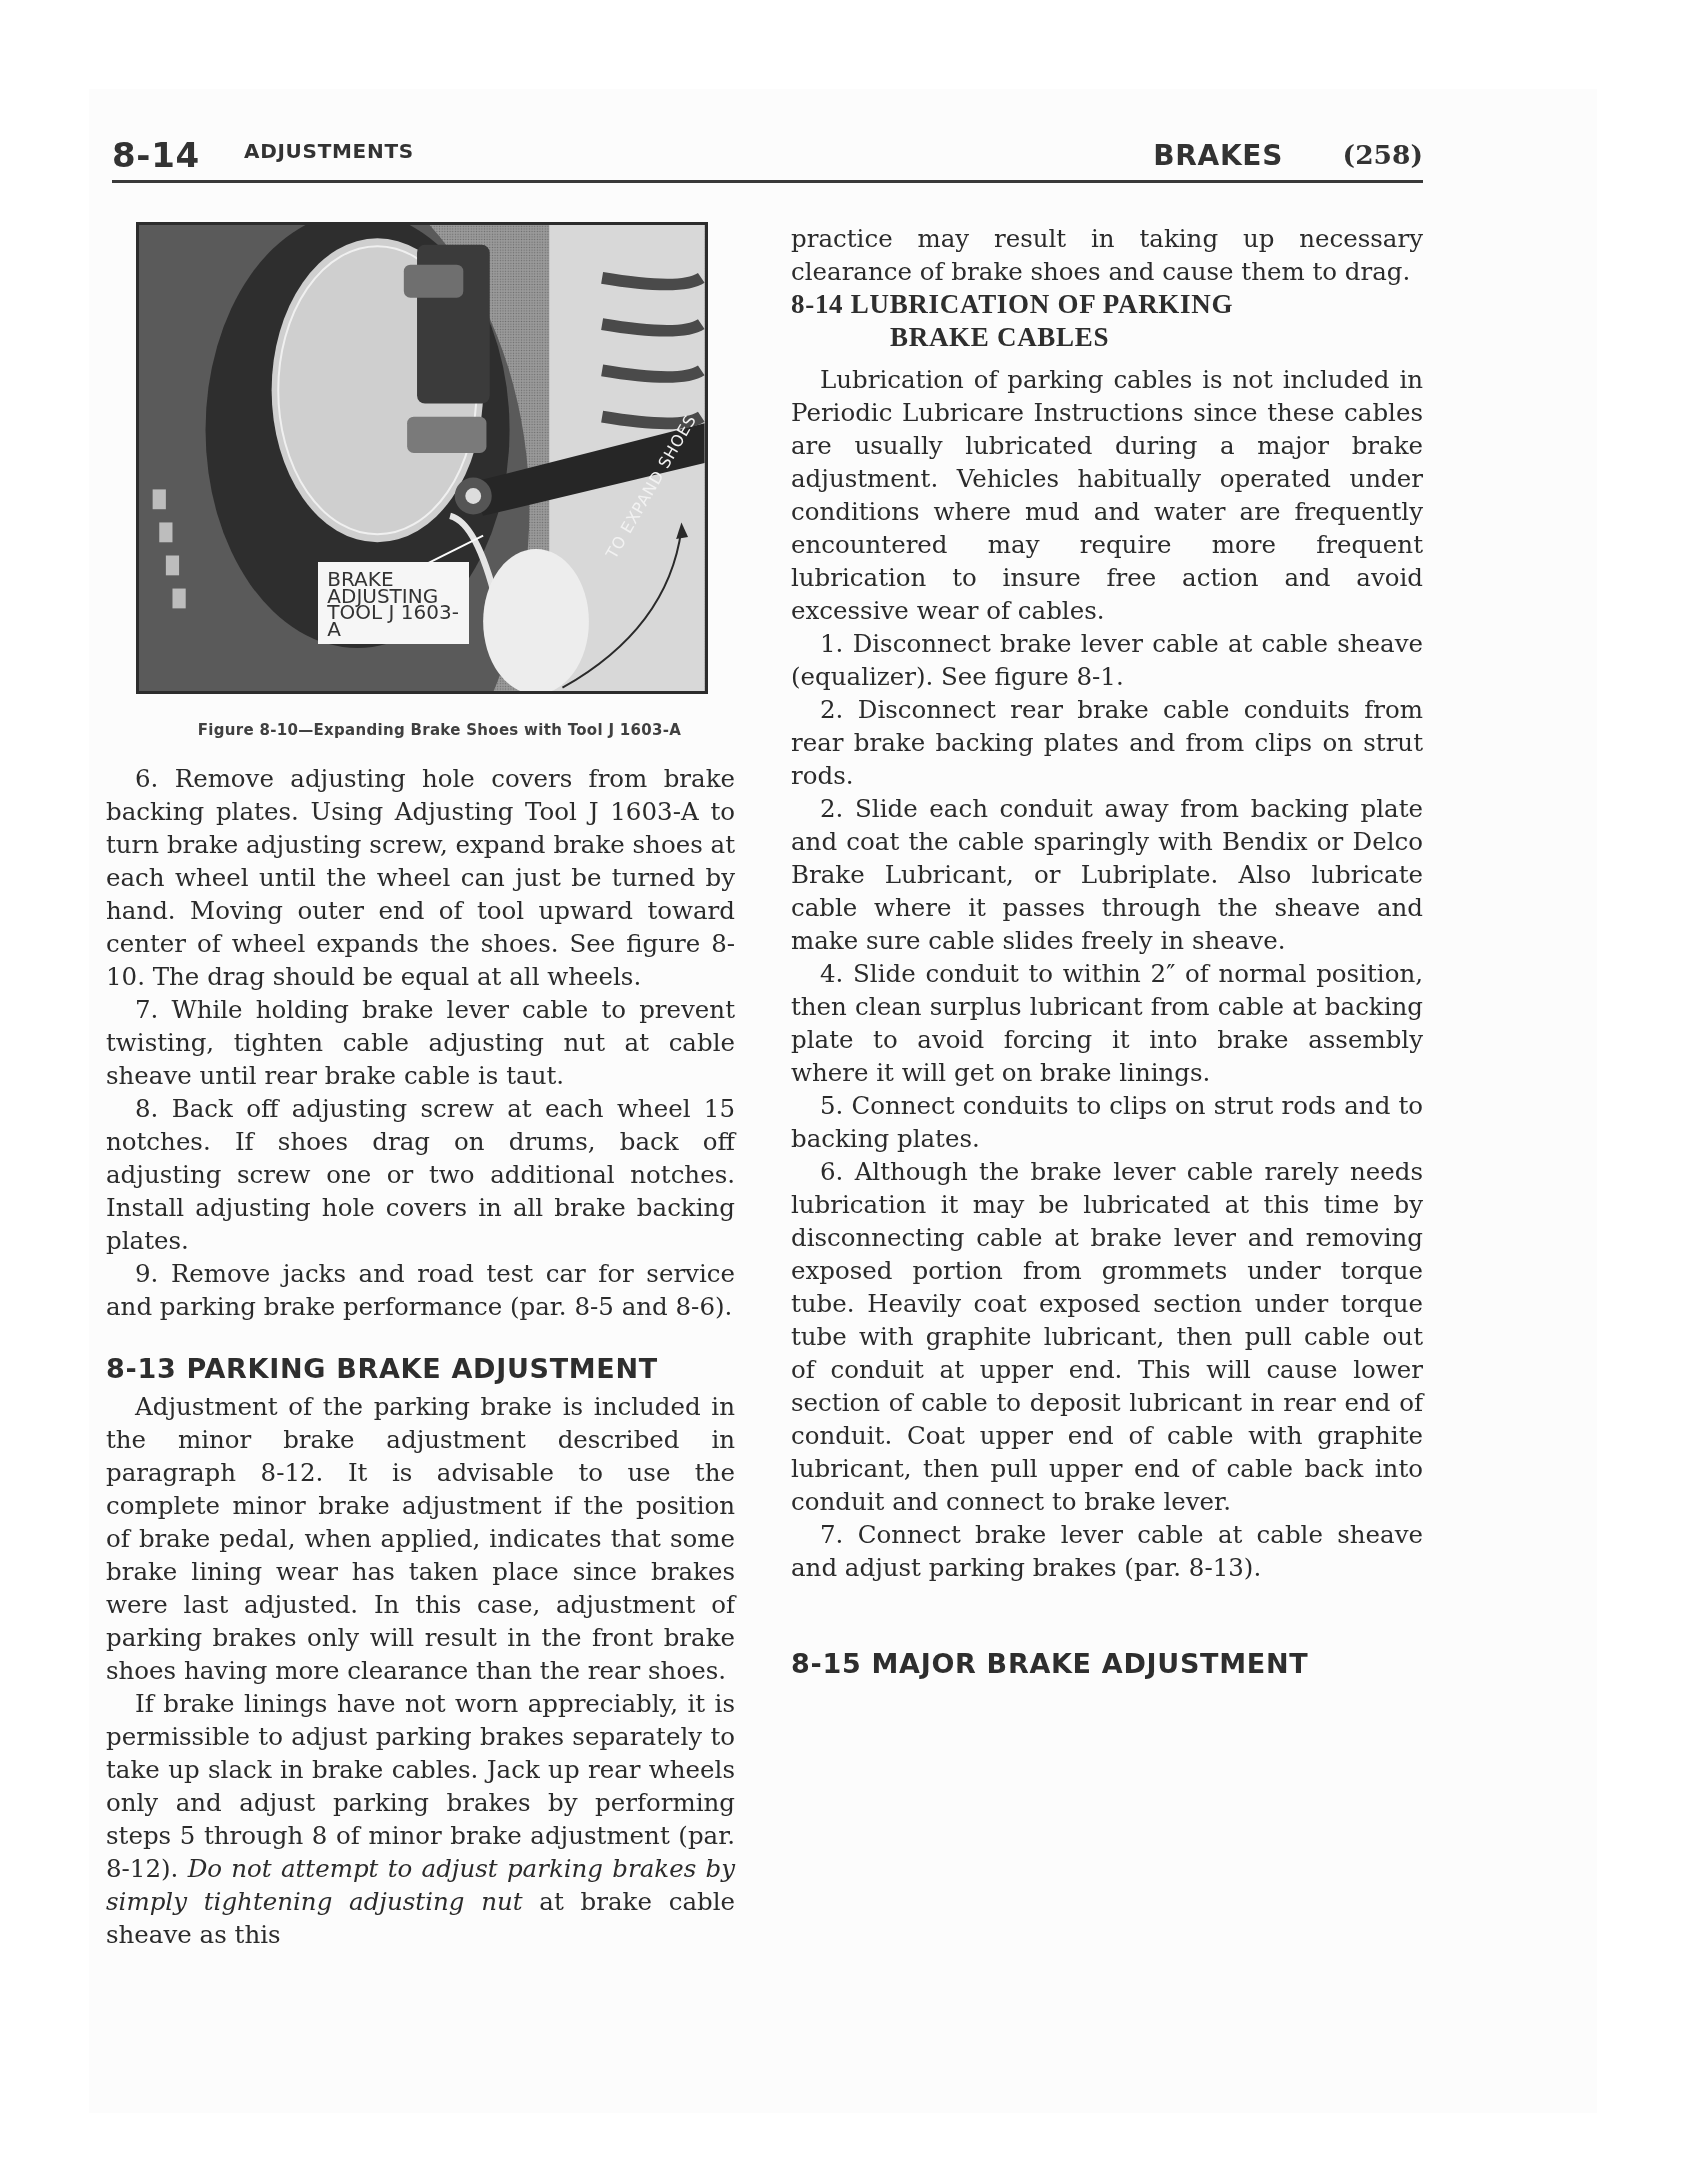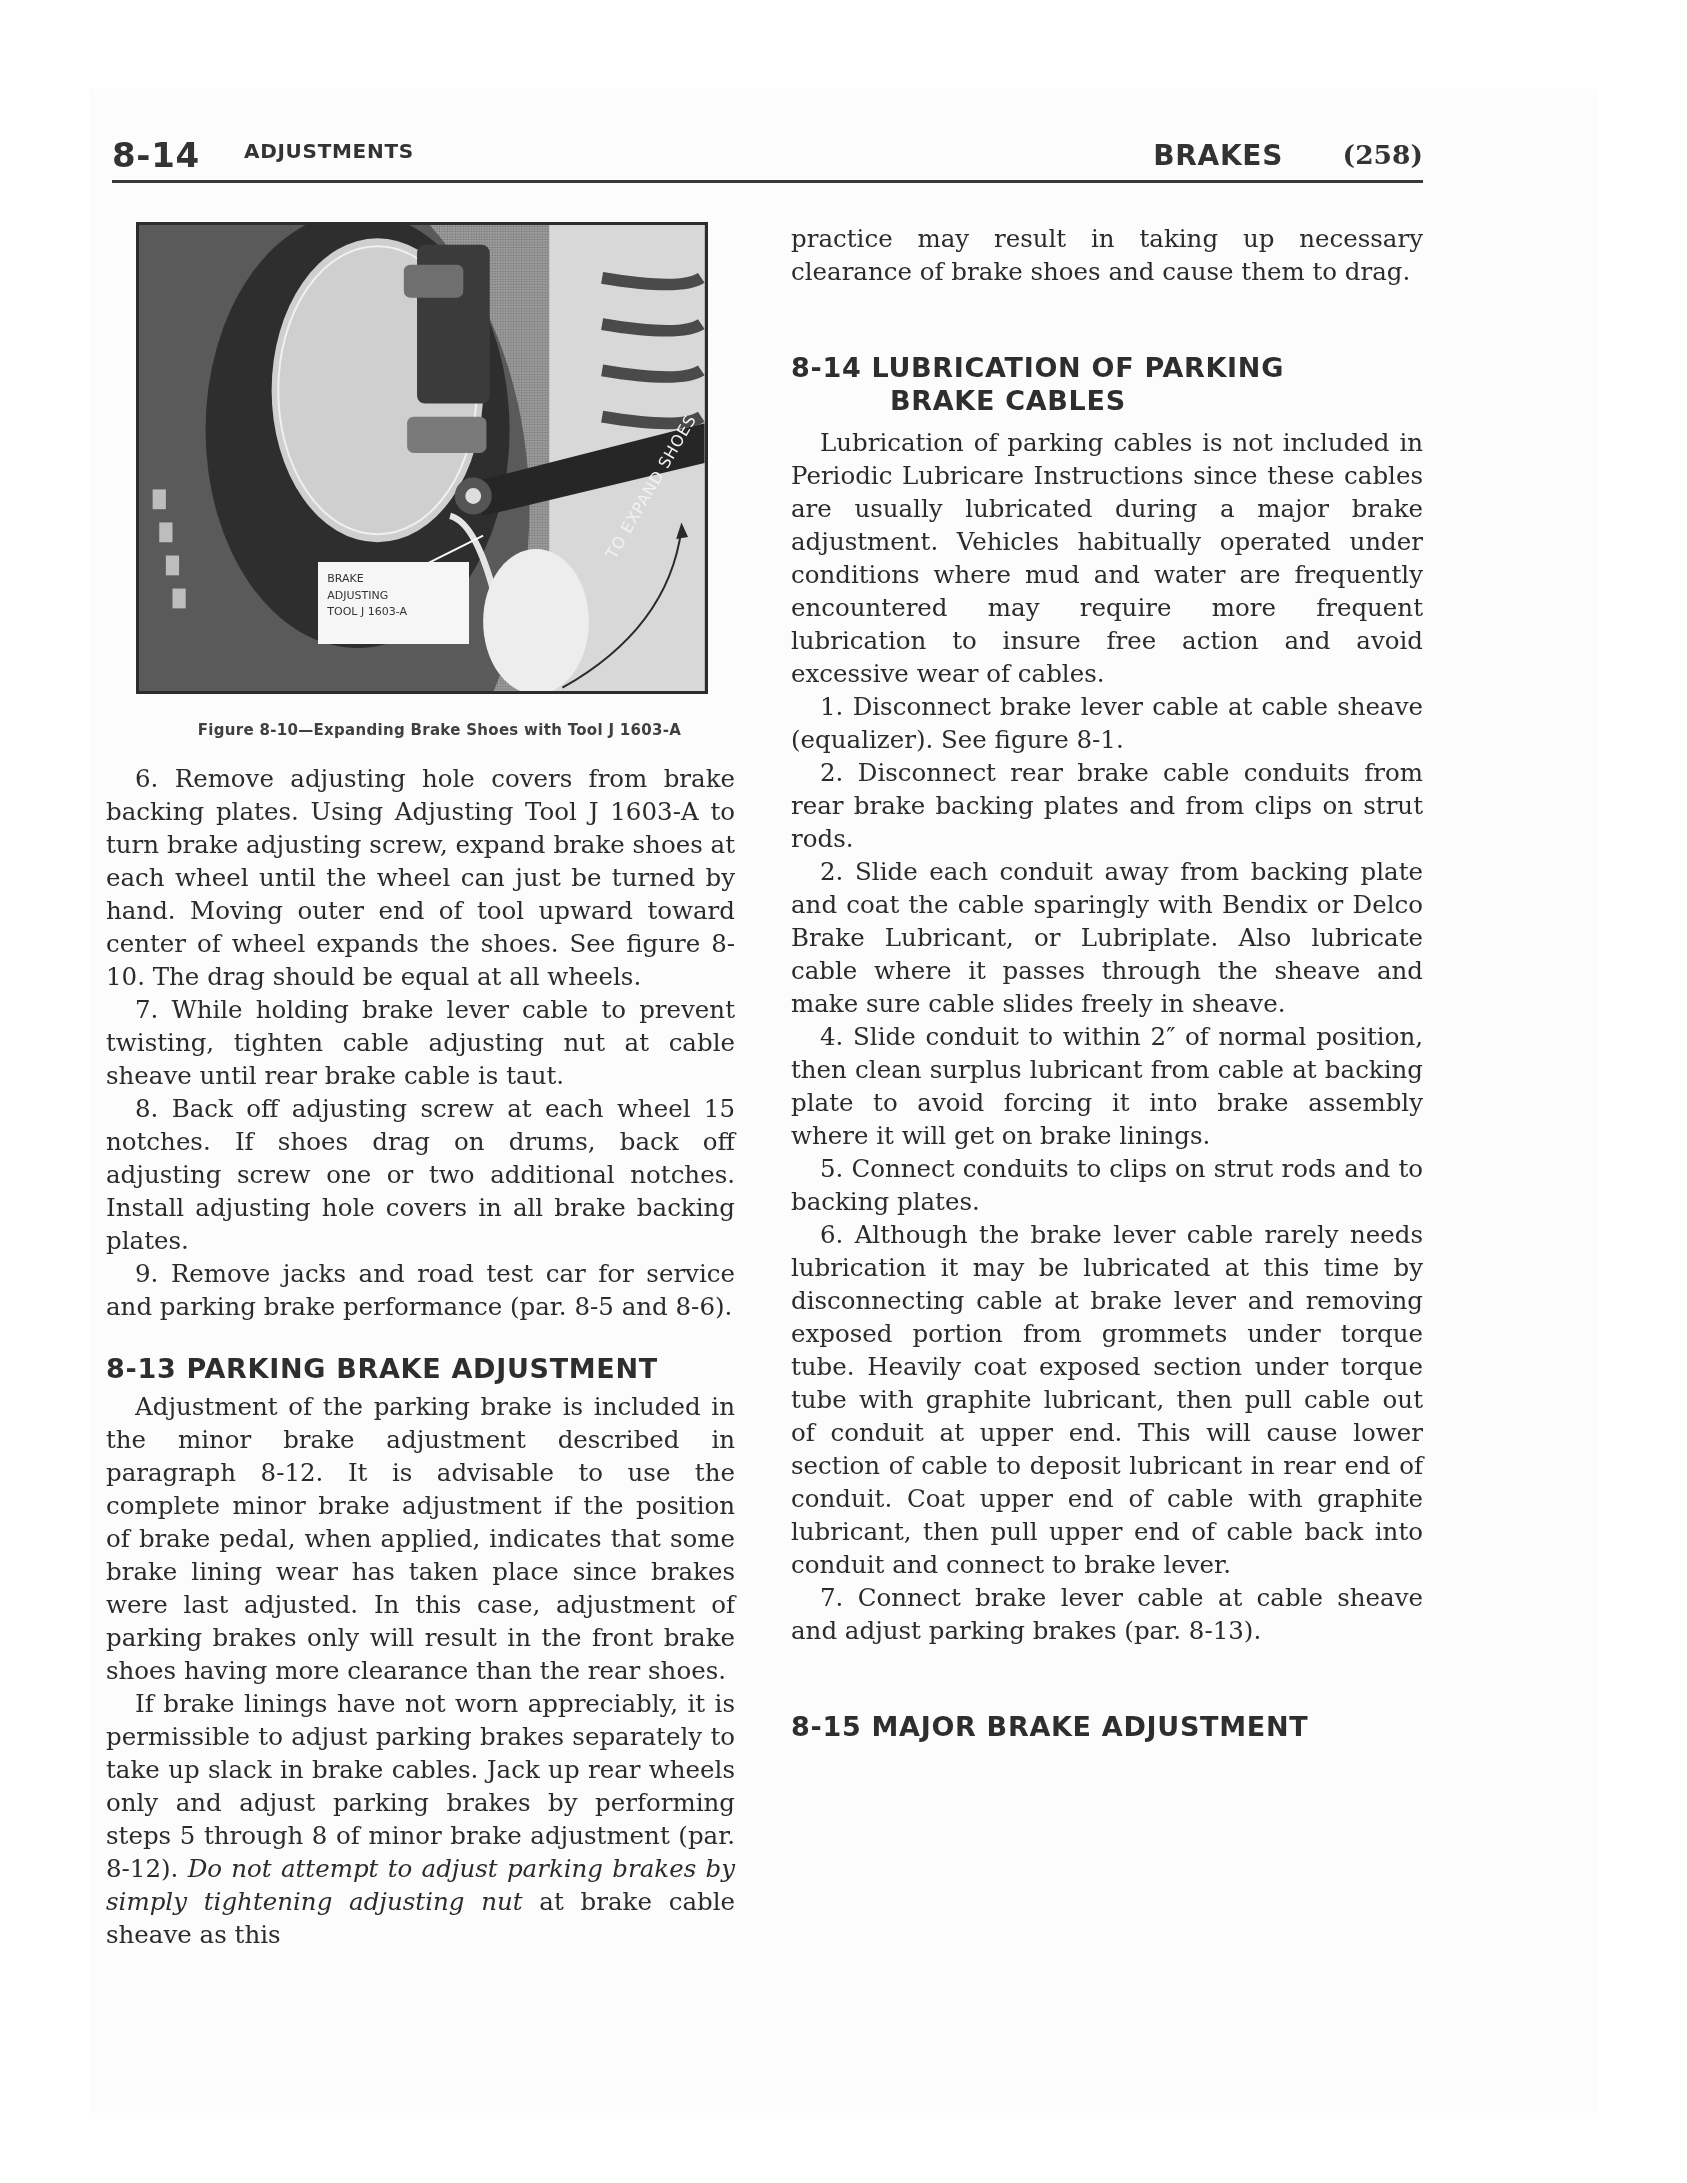--- a/index.html
+++ b/index.html
@@ -29,21 +29,21 @@
 
   .figure {
     position: relative; margin-left: 30px; width: 566px; height: 466px;
     border: 3.3px solid #2c2c2c; overflow: hidden;
     background: #8a8a8a;
   }
   .figure svg { position: absolute; left: 0; top: 0; }
   .fig-label {
     position: absolute; left: 179px; top: 337px; width: 151px; height: 82px;
     background: #f6f6f6; font-family: "DejaVu Sans", "Liberation Sans", sans-serif;
-    font-size: 11px; line-height: 16.5px; color: #333; padding: 9.3px 0 0 9.3px; box-sizing: border-box;
+    font-size: 20px; line-height: 16.5px; color: #333; padding: 9.3px 0 0 9.3px; box-sizing: border-box;
     text-align: left;
   }
   .fig-arrow-text {
     position: absolute; left: 457px; top: 324px; font-family: "DejaVu Sans", "Liberation Sans", sans-serif;
     font-size: 16px; color: #f2f2f2; transform: rotate(-60deg); transform-origin: left top; white-space: nowrap;
     letter-spacing: 0.7px;
   }
   .caption {
     font-family: "DejaVu Sans", "Liberation Sans", sans-serif; font-weight: bold; font-size: 15px;
     color: #404040; margin: 20px 0 14.6px 38px; letter-spacing: 0.3px; text-indent: 0; text-align: center;
@@ -133,21 +133,21 @@
   <p>9. Remove jacks and road test car for service and parking brake performance (par. 8-5 and 8-6).</p>
 
   <div class="heading" style="margin-top:29px; margin-bottom:5.3px;">8-13 PARKING BRAKE ADJUSTMENT</div>
   <p>Adjustment of the parking brake is included in the minor brake adjustment described in paragraph 8-12. It is advisable to use the complete minor brake adjustment if the position of brake pedal, when applied, indicates that some brake lining wear has taken place since brakes were last adjusted. In this case, adjustment of parking brakes only will result in the front brake shoes having more clearance than the rear shoes.</p>
   <p><span>If brake linings have not worn appreciably, it is permissible to adjust parking brakes separately to take up slack in brake cables. Jack up rear wheels only and adjust parking brakes by performing steps 5 through 8 of minor brake adjustment (par. 8-12). </span><em>Do not attempt to adjust parking brakes by simply tightening adjusting nut</em><span> at brake cable sheave as this</span></p>
 </div>
 
 <div class="col col-right">
   <p class="noindent">practice may result in taking up necessary clearance of brake shoes and cause them to drag.</p>
 
-  <div class="heading" style="margin-top:63px; margin-bottom:9.3px;">
+  <div class="heading" style="margin-bottom:9.3px;font-family:Liberation Serif, serif;">
     <span class="hnum">8-14</span>
     <span>LUBRICATION OF PARKING</span>
     <span class="hindent">BRAKE CABLES</span>
   </div>
   <p>Lubrication of parking cables is not included in Periodic Lubricare Instructions since these cables are usually lubricated during a major brake adjustment. Vehicles habitually operated under conditions where mud and water are frequently encountered may require more frequent lubrication to insure free action and avoid excessive wear of cables.</p>
   <p>1. Disconnect brake lever cable at cable sheave (equalizer). See figure 8-1.</p>
   <p>2. Disconnect rear brake cable conduits from rear brake backing plates and from clips on strut rods.</p>
   <p>2. Slide each conduit away from backing plate and coat the cable sparingly with Bendix or Delco Brake Lubricant, or Lubriplate. Also lubricate cable where it passes through the sheave and make sure cable slides freely in sheave.</p>
   <p>4. Slide conduit to within 2″ of normal position, then clean surplus lubricant from cable at backing plate to avoid forcing it into brake assembly where it will get on brake linings.</p>
   <p>5. Connect conduits to clips on strut rods and to backing plates.</p>

